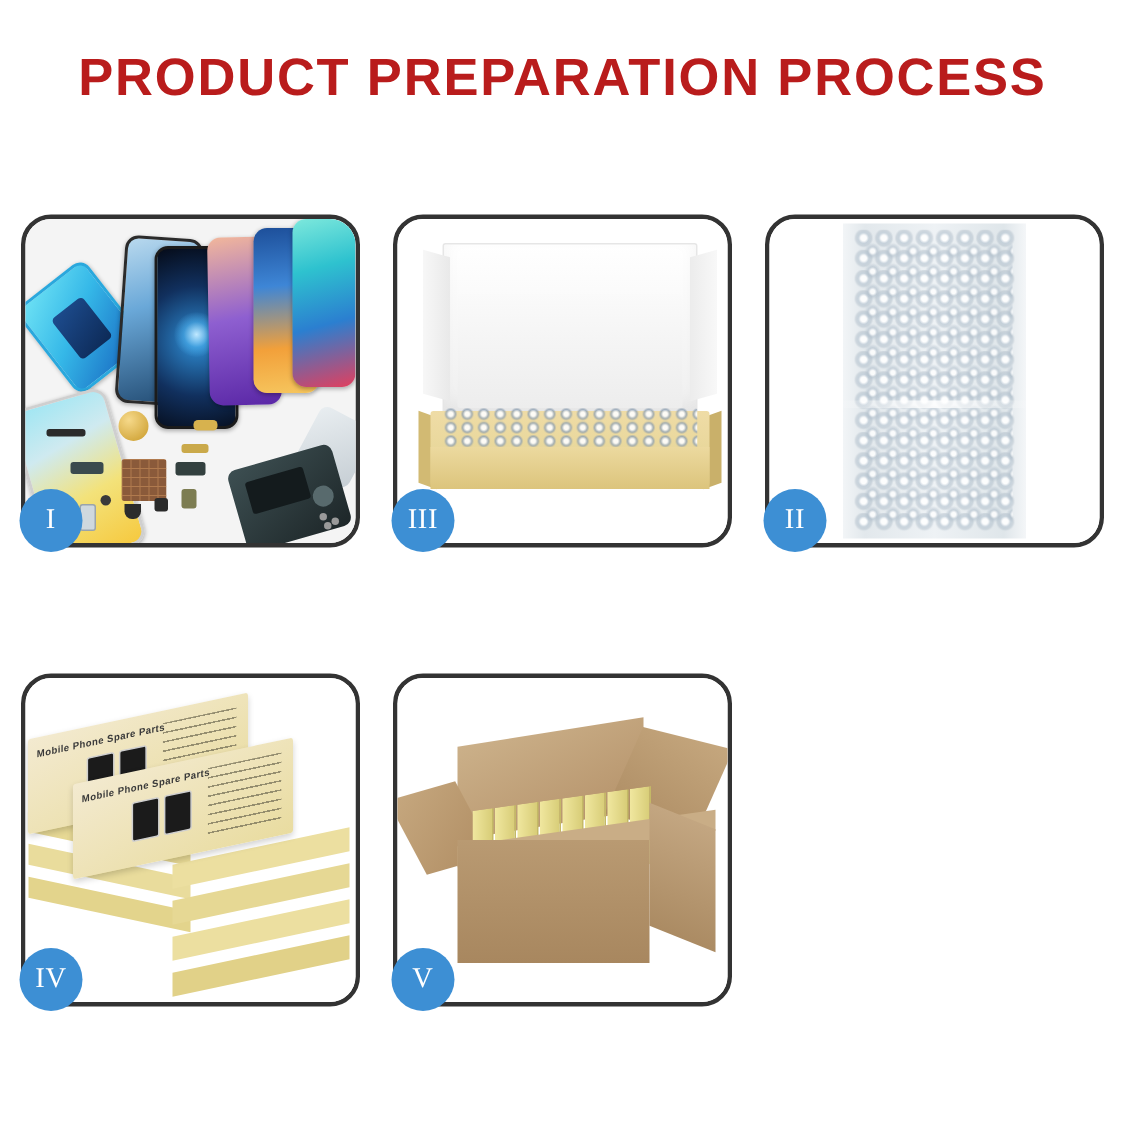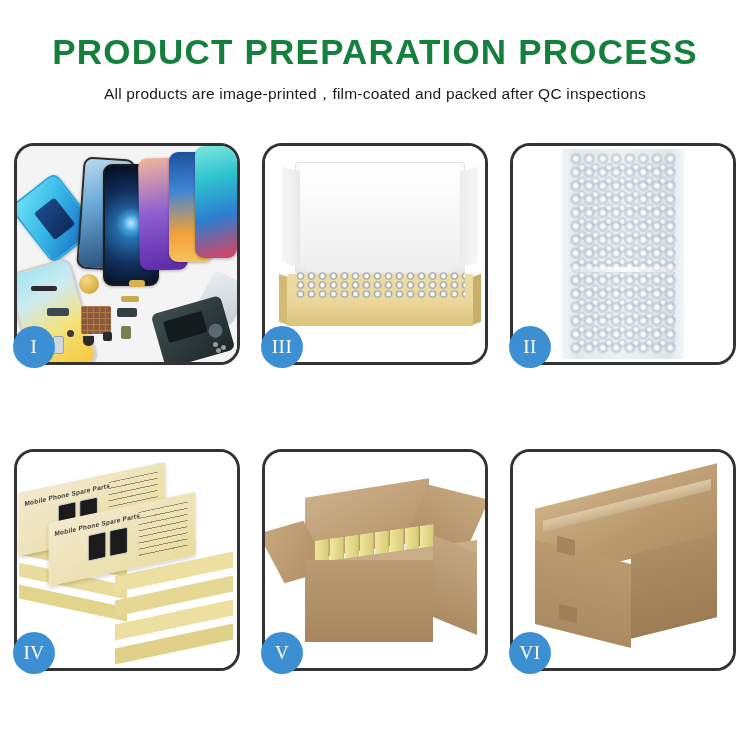--- a/index.html
+++ b/index.html
@@ -8,21 +8,21 @@
     background:#ffffff;
     font-family:"Liberation Sans", sans-serif;
     overflow:hidden;
   }
   .page{position:relative;width:750px;height:750px;}
 
   
   .header{padding-top:34px;text-align:center;}
   .title{
     font-size:35px;font-weight:700;letter-spacing:1.2px;
-    color:#15803d;line-height:1.05;
+    color:#b91c1c;line-height:1.05;
     font-family:"Liberation Sans", sans-serif;
   }
   .subtitle{
     margin-top:13px;font-size:15.5px;color:#1a1a1a;letter-spacing:.2px;
     font-family:"Liberation Sans", sans-serif;
   }
 
   
   .grid{
     position:absolute;left:14px;top:143px;
@@ -241,21 +241,20 @@
   .tab6a{position:absolute;left:44px;top:86px;width:18px;height:16px;background:#a5855c;transform:skewY(14deg);}
   .tab6b{position:absolute;left:46px;top:154px;width:18px;height:15px;background:#9e7f58;transform:skewY(14deg);}
 </style>
 </head>
 <body>
 
 <div class="page">
 
   <div class="header">
     <div class="title">PRODUCT PREPARATION PROCESS</div>
-    <div class="subtitle">All products are image-printed，film-coated and packed after QC inspections</div>
   </div>
 
   <div class="grid">
 
     <div class="panel">
       <div class="panel-inner p1">
         <div class="ph ph-a"></div>
         <div class="ph ph-b"></div>
         <div class="ph ph-c"></div>
         <div class="ph ph-d"></div>
@@ -355,26 +354,15 @@
           <div class="ybar"></div>
           <div class="ybar"></div>
         </div>
         <div class="c5rim"></div>
         <div class="c5right"></div>
         <div class="c5body"></div>
       </div>
       <div class="badge">V</div>
     </div>
 
-    <div class="panel">
-      <div class="panel-inner p6">
-        <div class="c6top"></div>
-        <div class="tape6"></div>
-        <div class="c6side"></div>
-        <div class="c6front"></div>
-        <div class="tab6a"></div>
-        <div class="tab6b"></div>
-      </div>
-      <div class="badge">VI</div>
-    </div>
 
   </div>
 </div>
 
 </body></html>

